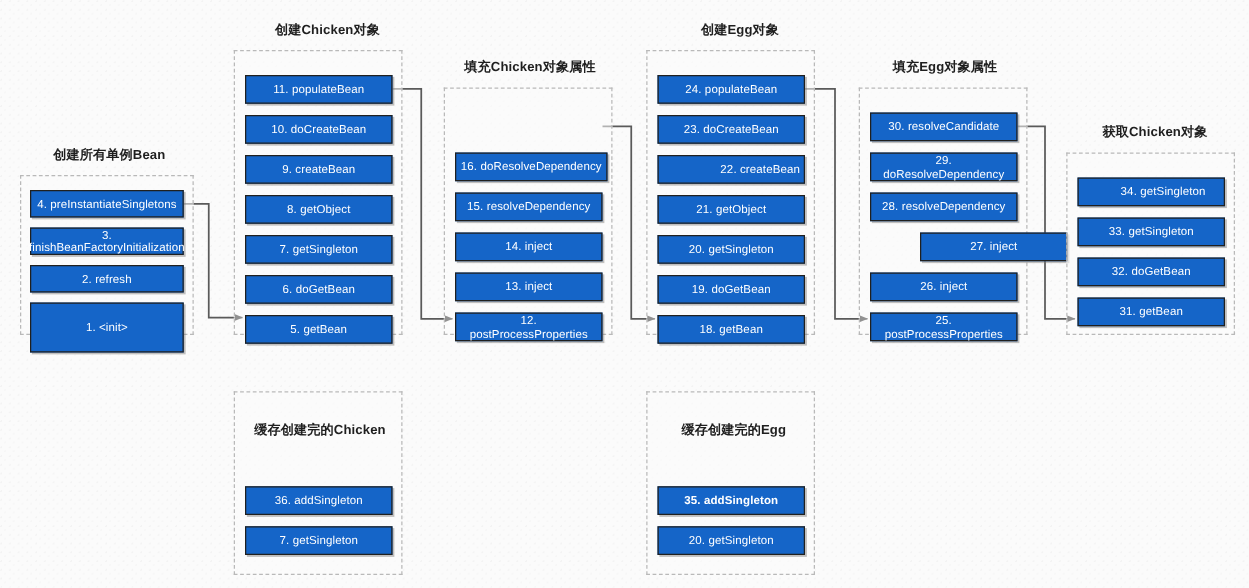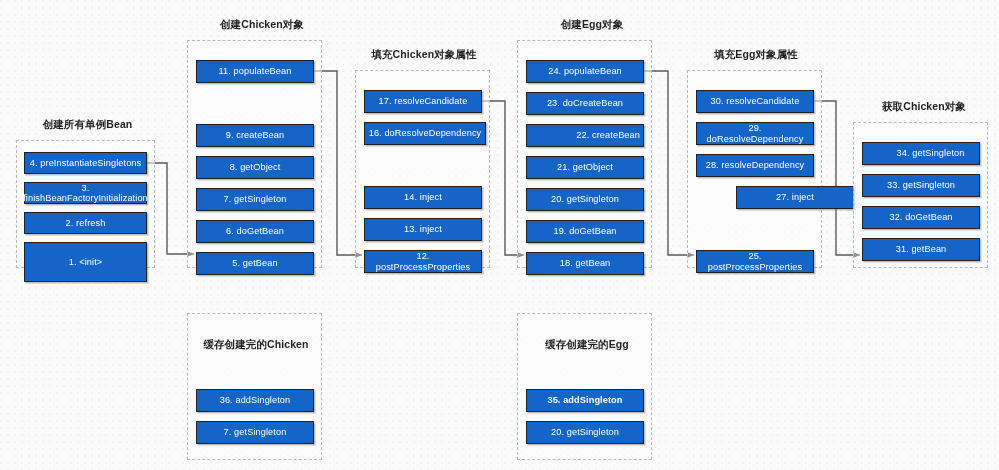--- a/index.html
+++ b/index.html
@@ -107,42 +107,45 @@
       <span>2. refresh</span>
     </div>
     <div class="node" style="left: 24px; top: 242px; width: 123px; height: 40px; background: rgb(21, 101, 200); border-color: rgb(32, 32, 31); color: rgb(255, 255, 255);">
       <span>1. &lt;init&gt;</span>
     </div>
     <div class="group-box" style="left: 187px; top: 40px; width: 135px; height: 228px;"></div>
     <div class="group-title" style="left: 198px; top: 18px; width: 128px;">创建Chicken对象</div>
     <div class="node" style="left: 196px; top: 60px; width: 118px; height: 23px; background: rgb(21, 101, 200); border-color: rgb(32, 32, 31); color: rgb(255, 255, 255);">
       <span>11. populateBean</span>
     </div>
+    <div class="node" style="left: 196px; top: 92px; width: 118px; height: 23px; background: rgb(21, 101, 200); border-color: rgb(32, 32, 31); color: rgb(255, 255, 255);">
+      <span>10. doCreateBean</span>
+    </div>
     <div class="node" style="left: 196px; top: 124px; width: 118px; height: 23px; background: rgb(21, 101, 200); border-color: rgb(32, 32, 31); color: rgb(255, 255, 255);">
       <span>9. createBean</span>
     </div>
     <div class="node" style="left: 196px; top: 156px; width: 118px; height: 23px; background: rgb(21, 101, 200); border-color: rgb(32, 32, 31); color: rgb(255, 255, 255);">
       <span>8. getObject</span>
     </div>
     <div class="node" style="left: 196px; top: 188px; width: 118px; height: 23px; background: rgb(21, 101, 200); border-color: rgb(32, 32, 31); color: rgb(255, 255, 255);">
       <span>7. getSingleton</span>
     </div>
     <div class="node" style="left: 196px; top: 220px; width: 118px; height: 23px; background: rgb(21, 101, 200); border-color: rgb(32, 32, 31); color: rgb(255, 255, 255);">
       <span>6. doGetBean</span>
     </div>
     <div class="node" style="left: 196px; top: 252px; width: 118px; height: 23px; background: rgb(21, 101, 200); border-color: rgb(32, 32, 31); color: rgb(255, 255, 255);">
       <span>5. getBean</span>
     </div>
     <div class="group-box" style="left: 355px; top: 70px; width: 135px; height: 198px;"></div>
     <div class="group-title" style="left: 358px; top: 48px; width: 132px;">填充Chicken对象属性</div>
-    <div class="node" style="left: 364px; top: 90px; width: 118px; height: 23px; background: rgb(21, 101, 200); border-color: rgb(32, 32, 31); color: rgb(255, 255, 255);">
-      <span>17. resolveCandidate</span>
-    </div>
     <div class="node" style="left: 364px; top: 122px; width: 122px; height: 23px; background: rgb(21, 101, 200); border-color: rgb(32, 32, 31); color: rgb(255, 255, 255);">
       <span>16. doResolveDependency</span>
+    </div>
+    <div class="node" style="left: 364px; top: 154px; width: 118px; height: 23px; background: rgb(21, 101, 200); border-color: rgb(32, 32, 31); color: rgb(255, 255, 255);">
+      <span>15. resolveDependency</span>
     </div>
     <div class="node" style="left: 364px; top: 186px; width: 118px; height: 23px; background: rgb(21, 101, 200); border-color: rgb(32, 32, 31); color: rgb(255, 255, 255);">
       <span>14. inject</span>
     </div>
     <div class="node" style="left: 364px; top: 218px; width: 118px; height: 23px; background: rgb(21, 101, 200); border-color: rgb(32, 32, 31); color: rgb(255, 255, 255);">
       <span>13. inject</span>
     </div>
     <div class="node" style="left: 364px; top: 250px; width: 118px; height: 23px; background: rgb(21, 101, 200); border-color: rgb(32, 32, 31); color: rgb(255, 255, 255);">
       <span>12. postProcessProperties</span>
     </div>
@@ -176,20 +179,23 @@
     </div>
     <div class="node" style="left: 696px; top: 122px; width: 118px; height: 23px; background: rgb(21, 101, 200); border-color: rgb(32, 32, 31); color: rgb(255, 255, 255);">
       <span>29. doResolveDependency</span>
     </div>
     <div class="node" style="left: 696px; top: 154px; width: 118px; height: 23px; background: rgb(21, 101, 200); border-color: rgb(32, 32, 31); color: rgb(255, 255, 255);">
       <span>28. resolveDependency</span>
     </div>
     <div class="node" style="left: 696px; top: 186px; width: 118px; height: 23px; background: rgb(21, 101, 200); border-color: rgb(32, 32, 31); color: rgb(255, 255, 255); margin-left: 40px;">
       <span>27. inject</span>
     </div>
+    <div class="node" style="left: 696px; top: 218px; width: 118px; height: 23px; background: rgb(21, 101, 200); border-color: rgb(32, 32, 31); color: rgb(255, 255, 255);">
+      <span>26. inject</span>
+    </div>
     <div class="node" style="left: 696px; top: 250px; width: 118px; height: 23px; background: rgb(21, 101, 200); border-color: rgb(32, 32, 31); color: rgb(255, 255, 255);">
       <span>25. postProcessProperties</span>
     </div>
     <div class="group-box" style="left: 853px; top: 122px; width: 135px; height: 146px;"></div>
     <div class="group-title" style="left: 860px; top: 100px; width: 128px;">获取Chicken对象</div>
     <div class="node" style="left: 862px; top: 142px; width: 118px; height: 23px; background: rgb(21, 101, 200); border-color: rgb(32, 32, 31); color: rgb(255, 255, 255); padding-left: 22px;">
       <span>34. getSingleton</span>
     </div>
     <div class="node" style="left: 862px; top: 174px; width: 118px; height: 23px; background: rgb(21, 101, 200); border-color: rgb(32, 32, 31); color: rgb(255, 255, 255);">
       <span>33. getSingleton</span>

